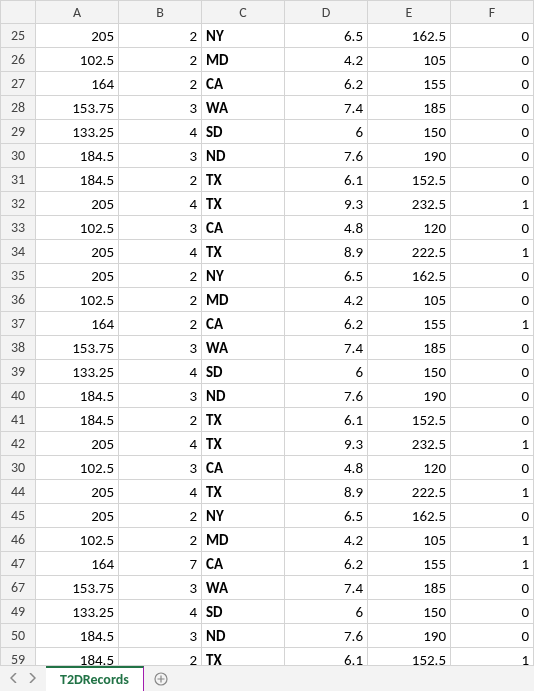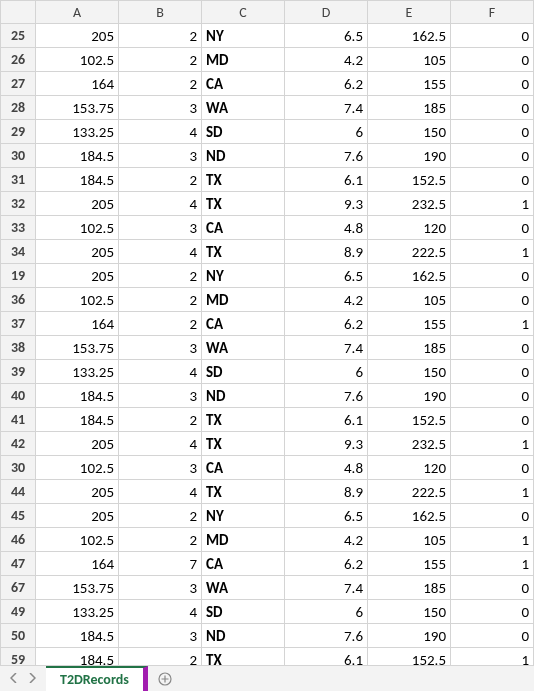--- a/index.html
+++ b/index.html
@@ -24,21 +24,21 @@
     background: #f3f3f3;
     border: 1px solid #d4d4d4;
     display: flex;
     align-items: center;
     justify-content: center;
     font-size: 14px;
     color: #444;
     box-sizing: border-box;
   }
   .colhdr { border-left: none; }
-  .rowhdr { border-top: none; justify-content: center; font-weight: bold; }
+  .rowhdr { border-top: none; justify-content: center; }
   .cell {
     border-right: 1px solid #d4d4d4;
     border-bottom: 1px solid #d4d4d4;
     padding: 0 4px;
     display: flex;
     align-items: center;
     font-size: 15px;
     box-sizing: border-box;
     overflow: hidden;
     white-space: nowrap;
@@ -64,21 +64,21 @@
     display: flex;
     gap: 10px;
     padding: 0 10px;
     color: #777;
   }
   .navbtns span { cursor: pointer; }
   .tab {
     padding: 3px 14px 4px 14px;
     color: #217346;
     font-weight: 600;
-    border-right: 5px solid #a21caf;
+    border-right: 1px solid #a21caf;
     height: 100%;
     display: flex;
     align-items: center;
     background: #fff;
     border-top: 2px solid #217346; 
     box-sizing: border-box;
     cursor: pointer;
   }
   .addtab {
     padding: 0 10px;
@@ -161,21 +161,21 @@
     <div class="cell num">4.8</div>
     <div class="cell num">120</div>
     <div class="cell num">0</div>
     <div class="rowhdr">34</div>
     <div class="cell num">205</div>
     <div class="cell num">4</div>
     <div class="cell txt">TX</div>
     <div class="cell num">8.9</div>
     <div class="cell num">222.5</div>
     <div class="cell num">1</div>
-    <div class="rowhdr">19</div>
+    <div class="rowhdr">35</div>
     <div class="cell num">205</div>
     <div class="cell num">2</div>
     <div class="cell txt">NY</div>
     <div class="cell num">6.5</div>
     <div class="cell num">162.5</div>
     <div class="cell num">0</div>
     <div class="rowhdr">36</div>
     <div class="cell num">102.5</div>
     <div class="cell num">2</div>
     <div class="cell txt">MD</div>

